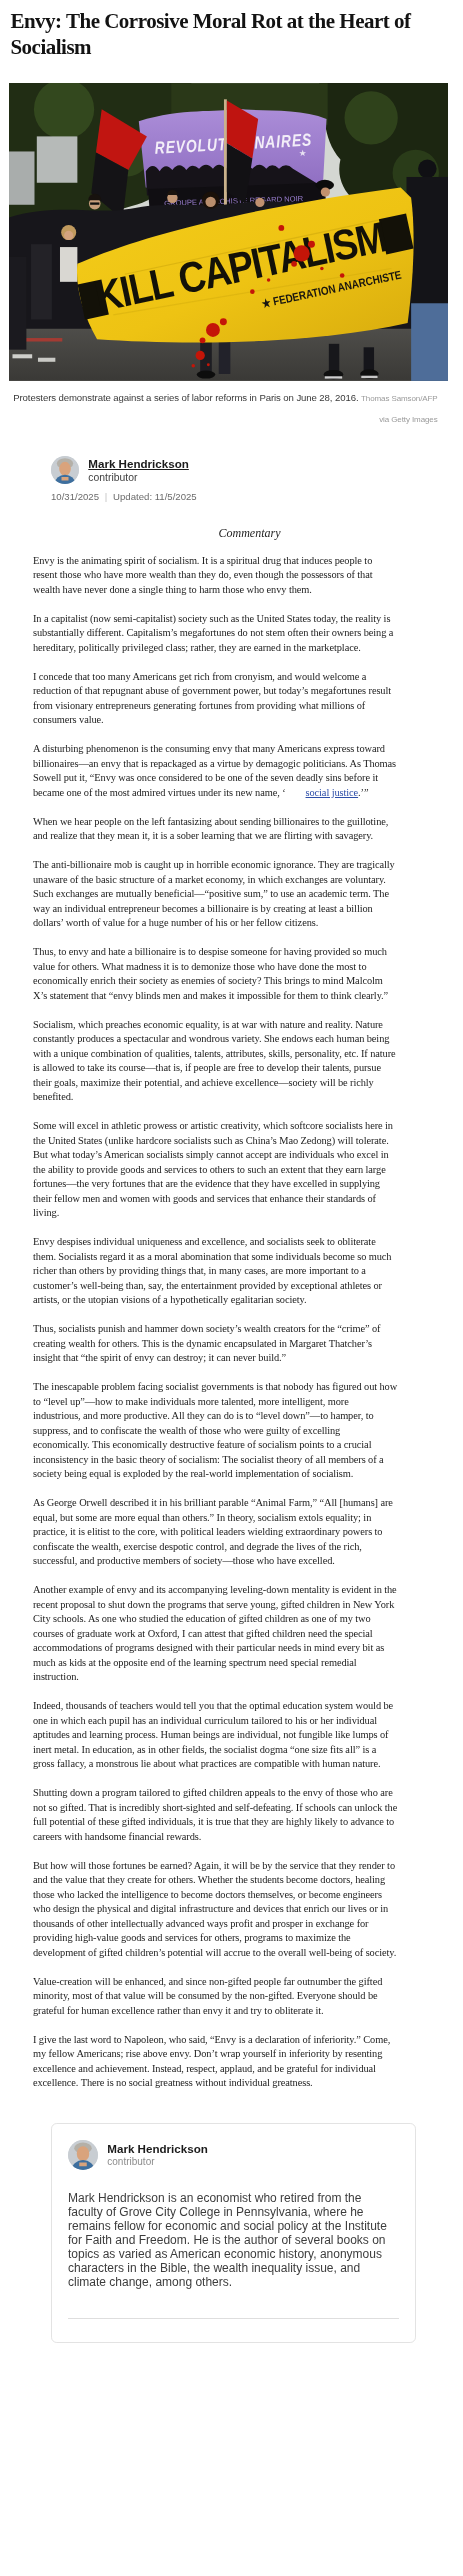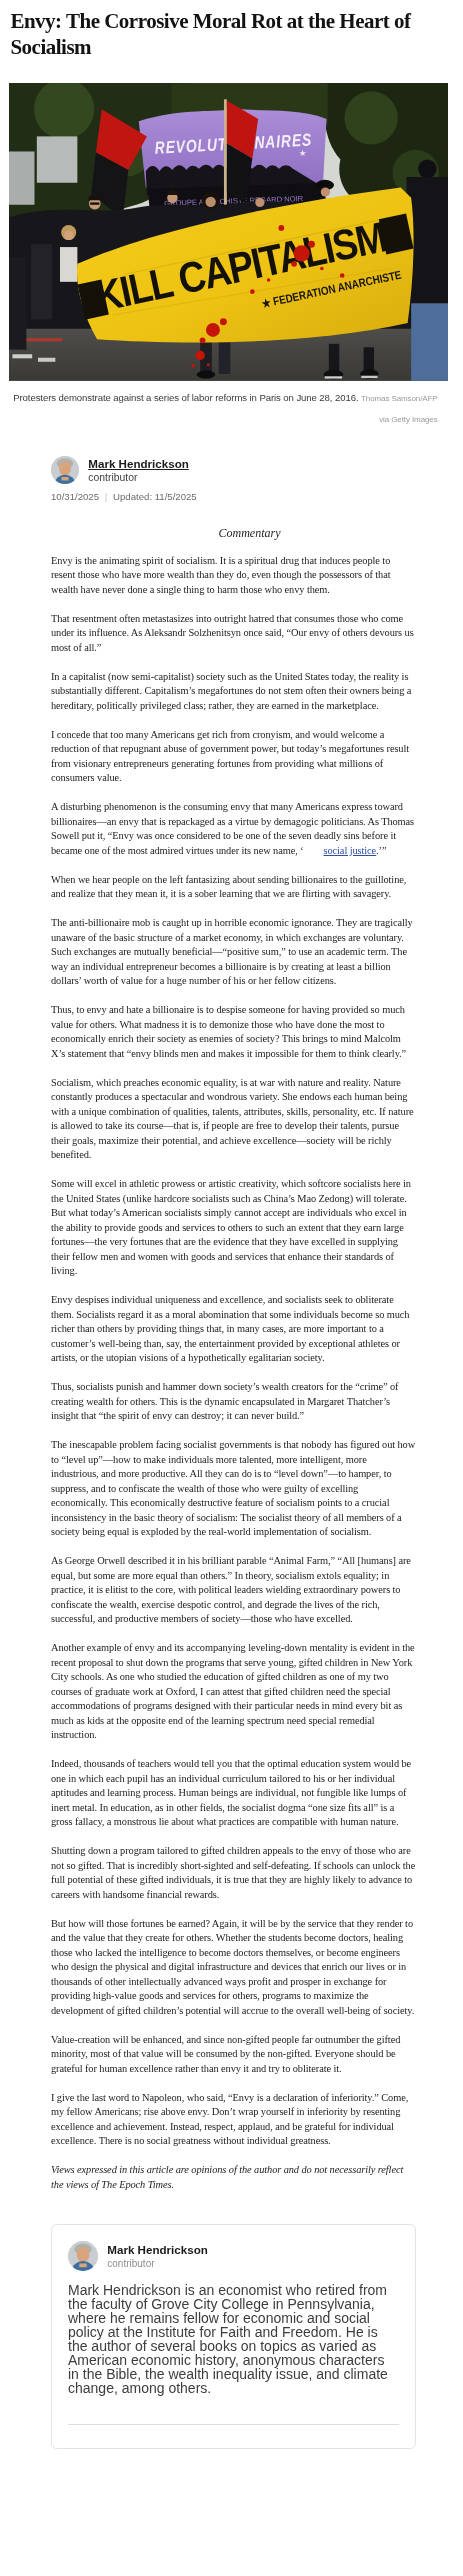--- a/index.html
+++ b/index.html
@@ -13,35 +13,35 @@
   .caption .credit{color:#9a9a9a;font-size:8px;}
   .byline{display:flex;align-items:center;gap:9.3px;margin:25.5px 0 0 51px;}
   .avatar{width:28px;height:28px;border-radius:50%;overflow:hidden;flex:0 0 auto;background:#ccd2d6;}
   .avatar svg{display:block;width:100%;height:100%;}
   .byline-name{font-size:11.6px;font-weight:700;color:#1b1b1b;text-decoration:underline;cursor:pointer;}
   .byline-role{font-size:10.4px;color:#3f3f3f;margin-top:2.3px;}
   .dateline{margin:7px 0 0 51px;font-size:9.6px;color:#6b6b6b;display:flex;gap:5.8px;}
   .date-sep{color:#c4c4c4;}
   .kicker{margin:24px 0 0 51px;font-family:"Liberation Serif",serif;font-style:italic;
           font-size:12px;color:#1e1e1e;text-align:center;}
-  .body-col{width:365px;margin-left:51px;font-family:"Liberation Serif",serif;
+  .body-col{width:365px;margin-left:33px;font-family:"Liberation Serif",serif;
             font-size:10.4px;line-height:14.5px;color:#1c1c1c;letter-spacing:-0.1px;}
   .body-col p{margin:14.5px 0 0;}
   .body-col p.first{margin-top:12.8px;}
   .body-col p.mt-lg{margin-top:26px;}
   .inline-link{color:#2c4da8;text-decoration:underline;cursor:pointer;padding-left:20px;}
   .disclaimer{font-style:italic;color:#222;}
   .bio-card{box-sizing:border-box;width:365px;margin:32px 0 0 51px;border:0.6px solid #e3e3e3;
             border-radius:5.8px;padding:16px 16px 0;}
   .bio-head{display:flex;align-items:center;gap:9.3px;}
   .bio-avatar{width:30px;height:30px;border-radius:50%;overflow:hidden;flex:0 0 auto;background:#ccd2d6;}
   .bio-avatar svg{display:block;width:100%;height:100%;}
   .bio-name{font-size:11.6px;font-weight:700;color:#1b1b1b;}
   .bio-role{font-size:10px;color:#8d8d8d;margin-top:1.7px;}
-  .bio-text{margin-top:12px;font-size:14px;line-height:14px;color:#3d3d3d;}
+  .bio-text{margin-top:21px;font-size:12px;line-height:14px;color:#3d3d3d;}
   .bio-divider{border:none;border-top:0.6px solid #dedede;margin:29px 0 0;}
   .bio-stub{height:23px;}
 </style>
 </head>
 <body>
 
 <div class="page">
 
   <h1 class="title">Envy: The Corrosive Moral Rot at the Heart of Socialism</h1>
 
@@ -183,40 +183,38 @@
   <div class="dateline">
     <span>10/31/2025</span>
     <span class="date-sep">|</span>
     <span>Updated: 11/5/2025</span>
   </div>
 
   <div class="kicker">Commentary</div>
 
   <div class="body-col">
     <p class="first">Envy is the animating spirit of socialism. It is a spiritual drug that induces people to resent those who have more wealth than they do, even though the possessors of that wealth have never done a single thing to harm those who envy them.</p>
-    <p>That resentment often metastasizes into outright hatred that consumes those who come under its influence. As Aleksandr Solzhenitsyn once said, “Our envy of others devours us most of all.”</p>
     <p>In a capitalist (now semi-capitalist) society such as the United States today, the reality is substantially different. Capitalism’s megafortunes do not stem often their owners being a hereditary, politically privileged class; rather, they are earned in the marketplace.</p>
     <p>I concede that too many Americans get rich from cronyism, and would welcome a reduction of that repugnant abuse of government power, but today’s megafortunes result from visionary entrepreneurs generating fortunes from providing what millions of consumers value.</p>
     <p><span>A disturbing phenomenon is the consuming envy that many Americans express toward billionaires—an envy that is repackaged as a virtue by demagogic politicians. As Thomas Sowell put it, “Envy was once considered to be one of the seven deadly sins before it became one of the most admired virtues under its new name, ‘</span><a class="inline-link">social justice</a><span>.’”</span></p>
     <p>When we hear people on the left fantasizing about sending billionaires to the guillotine, and realize that they mean it, it is a sober learning that we are flirting with savagery.</p>
     <p>The anti-billionaire mob is caught up in horrible economic ignorance. They are tragically unaware of the basic structure of a market economy, in which exchanges are voluntary. Such exchanges are mutually beneficial—“positive sum,” to use an academic term. The way an individual entrepreneur becomes a billionaire is by creating at least a billion dollars’ worth of value for a huge number of his or her fellow citizens.</p>
     <p>Thus, to envy and hate a billionaire is to despise someone for having provided so much value for others. What madness it is to demonize those who have done the most to economically enrich their society as enemies of society? This brings to mind Malcolm X’s statement that “envy blinds men and makes it impossible for them to think clearly.”</p>
     <p>Socialism, which preaches economic equality, is at war with nature and reality. Nature constantly produces a spectacular and wondrous variety. She endows each human being with a unique combination of qualities, talents, attributes, skills, personality, etc. If nature is allowed to take its course—that is, if people are free to develop their talents, pursue their goals, maximize their potential, and achieve excellence—society will be richly benefited.</p>
     <p>Some will excel in athletic prowess or artistic creativity, which softcore socialists here in the United States (unlike hardcore socialists such as China’s Mao Zedong) will tolerate. But what today’s American socialists simply cannot accept are individuals who excel in the ability to provide goods and services to others to such an extent that they earn large fortunes—the very fortunes that are the evidence that they have excelled in supplying their fellow men and women with goods and services that enhance their standards of living.</p>
     <p>Envy despises individual uniqueness and excellence, and socialists seek to obliterate them. Socialists regard it as a moral abomination that some individuals become so much richer than others by providing things that, in many cases, are more important to a customer’s well-being than, say, the entertainment provided by exceptional athletes or artists, or the utopian visions of a hypothetically egalitarian society.</p>
     <p>Thus, socialists punish and hammer down society’s wealth creators for the “crime” of creating wealth for others. This is the dynamic encapsulated in Margaret Thatcher’s insight that “the spirit of envy can destroy; it can never build.”</p>
     <p>The inescapable problem facing socialist governments is that nobody has figured out how to “level up”—how to make individuals more talented, more intelligent, more industrious, and more productive. All they can do is to “level down”—to hamper, to suppress, and to confiscate the wealth of those who were guilty of excelling economically. This economically destructive feature of socialism points to a crucial inconsistency in the basic theory of socialism: The socialist theory of all members of a society being equal is exploded by the real-world implementation of socialism.</p>
     <p>As George Orwell described it in his brilliant parable “Animal Farm,” “All [humans] are equal, but some are more equal than others.” In theory, socialism extols equality; in practice, it is elitist to the core, with political leaders wielding extraordinary powers to confiscate the wealth, exercise despotic control, and degrade the lives of the rich, successful, and productive members of society—those who have excelled.</p>
     <p>Another example of envy and its accompanying leveling-down mentality is evident in the recent proposal to shut down the programs that serve young, gifted children in New York City schools. As one who studied the education of gifted children as one of my two courses of graduate work at Oxford, I can attest that gifted children need the special accommodations of programs designed with their particular needs in mind every bit as much as kids at the opposite end of the learning spectrum need special remedial instruction.</p>
     <p>Indeed, thousands of teachers would tell you that the optimal education system would be one in which each pupil has an individual curriculum tailored to his or her individual aptitudes and learning process. Human beings are individual, not fungible like lumps of inert metal. In education, as in other fields, the socialist dogma “one size fits all” is a gross fallacy, a monstrous lie about what practices are compatible with human nature.</p>
     <p>Shutting down a program tailored to gifted children appeals to the envy of those who are not so gifted. That is incredibly short-sighted and self-defeating. If schools can unlock the full potential of these gifted individuals, it is true that they are highly likely to advance to careers with handsome financial rewards.</p>
     <p>But how will those fortunes be earned? Again, it will be by the service that they render to and the value that they create for others. Whether the students become doctors, healing those who lacked the intelligence to become doctors themselves, or become engineers who design the physical and digital infrastructure and devices that enrich our lives or in thousands of other intellectually advanced ways profit and prosper in exchange for providing high-value goods and services for others, programs to maximize the development of gifted children’s potential will accrue to the overall well-being of society.</p>
     <p>Value-creation will be enhanced, and since non-gifted people far outnumber the gifted minority, most of that value will be consumed by the non-gifted. Everyone should be grateful for human excellence rather than envy it and try to obliterate it.</p>
     <p>I give the last word to Napoleon, who said, “Envy is a declaration of inferiority.” Come, my fellow Americans; rise above envy. Don’t wrap yourself in inferiority by resenting excellence and achievement. Instead, respect, applaud, and be grateful for individual excellence. There is no social greatness without individual greatness.</p>
-    <p class="disclaimer">Views expressed in this article are opinions of the author and do not necessarily reflect the views of The Epoch Times.</p>
   </div>
 
   <div class="bio-card">
     <div class="bio-head">
       <div class="bio-avatar">
         <svg viewBox="0 0 48 48">
             <circle cx="24" cy="24" r="24" fill="#c8cdd2"></circle>
             <ellipse cx="24" cy="13" rx="14" ry="9" fill="#b4b0a8"></ellipse>
             <ellipse cx="24" cy="22" rx="10" ry="12" fill="#d9a37c"></ellipse>
             <path d="M6,48 a18,16 0 0 1 36,0 Z" fill="#3e6f9e"></path>

